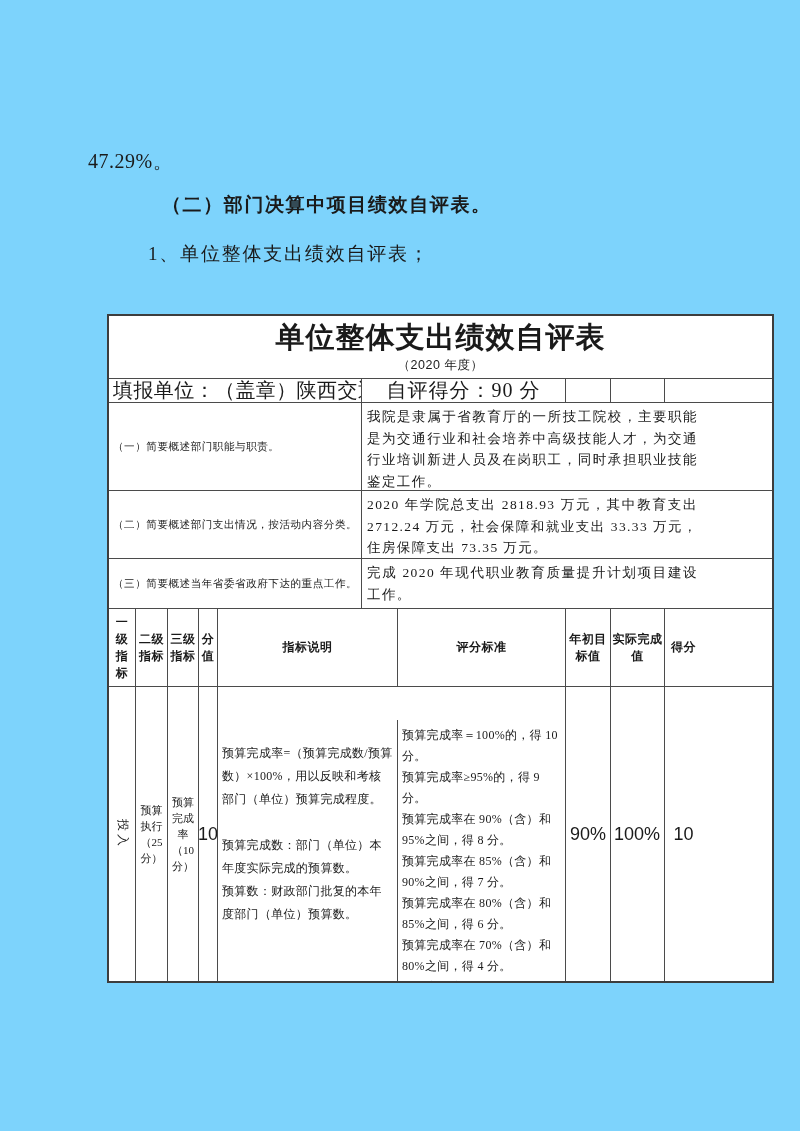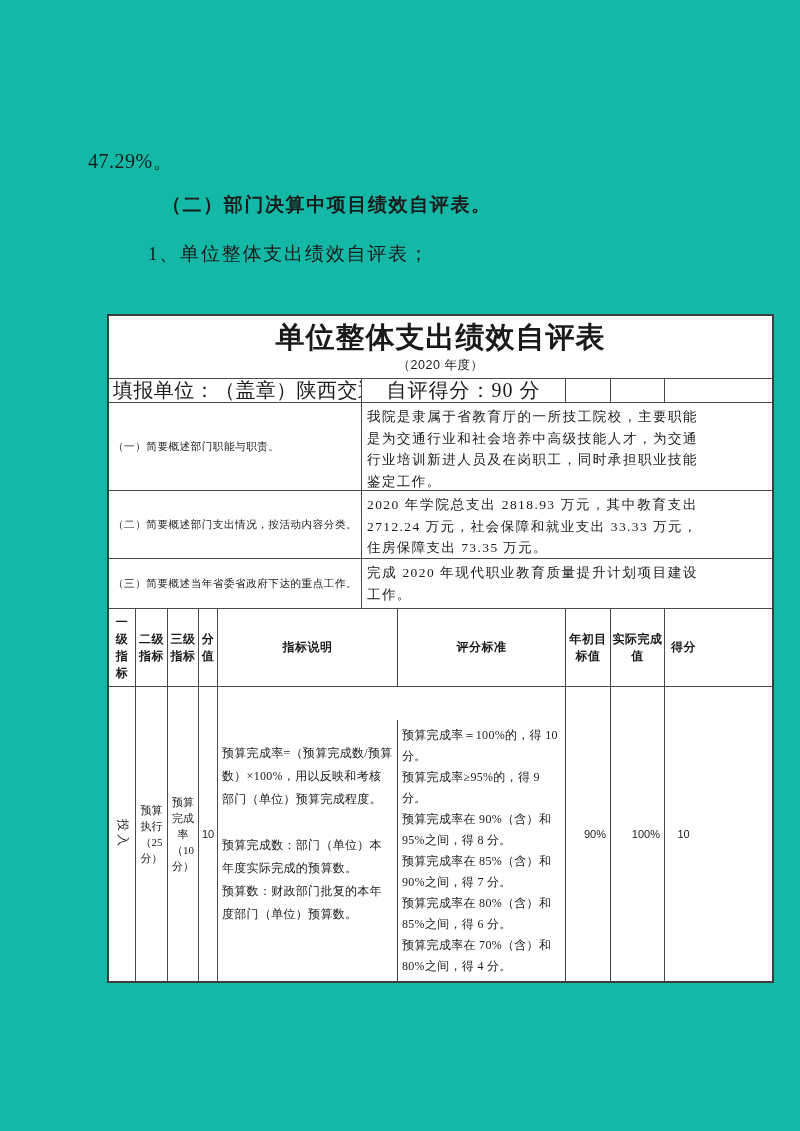--- a/index.html
+++ b/index.html
@@ -1,18 +1,18 @@
 <!DOCTYPE html>
 <html><head>
 <meta charset="utf-8">
 <style>
   * { margin:0; padding:0; box-sizing:border-box; }
   html,body { background:#ffffff; }
   body { font-family:"Liberation Serif","DejaVu Serif",serif; color:#1a1a1a; }
-  .page { position:relative; width:800px; height:1131px; background:#14b8a6; overflow:hidden; }
+  .page { position:relative; width:800px; height:1131px; background:#7dd3fc; overflow:hidden; }
 
   
   .percent-line { position:absolute; left:88px; top:148px; font-size:20px; letter-spacing:0.5px; }
   .section-heading { position:absolute; left:162px; top:192px; font-size:19px; font-weight:bold; letter-spacing:1.6px; }
   .list-item { position:absolute; left:148px; top:241px; font-size:19px; letter-spacing:1.8px; }
 
   
   .tbl { position:absolute; left:107px; top:314px; width:667px; border:2px solid #3d3d3d; background:#fff; }
   .trow { display:flex; border-top:1px solid #4b4b4b; }
   .trow.first { border-top:none; }
@@ -44,21 +44,21 @@
     font-weight:bold; font-size:12px; line-height:17px; white-space:pre-line; letter-spacing:0.5px; }
   .l1 { width:26px; } .l2 { width:32px; } .l3 { width:31px; } .l4 { width:19px; }
   .l5 { width:180px; } .l6 { width:168px; } .l7 { width:45px; } .l8 { width:54px; } .l9 { width:38px; }
 
   
   .h-data { height:295px; }
   .h-data .tcell { display:flex; }
   .cell-center { align-items:center; justify-content:center; text-align:center; }
   .vert-text { writing-mode:vertical-rl; text-orientation:sideways; font-size:12px; letter-spacing:3px; }
   .wrap-lines { white-space:pre-line; font-size:11px; line-height:16px; }
-  .num { font-family:"Liberation Sans","DejaVu Sans",sans-serif; font-size:11px; }
+  .num { font-family:"Liberation Sans","DejaVu Sans",sans-serif; font-size:18px; }
   .desc-cell { flex-direction:column; justify-content:center; padding:4px;
     font-size:12px; line-height:23px; white-space:pre-line; letter-spacing:0.3px; }
   .rules-cell { padding:5px 2px 2px 4px; font-size:12px; line-height:21px;
     white-space:pre-line; letter-spacing:0.3px;margin-top:33px; }
   .val-right { align-items:center; justify-content:flex-end; padding-right:4px; }
 </style>
 </head>
 <body>
 
 <div class="page">

